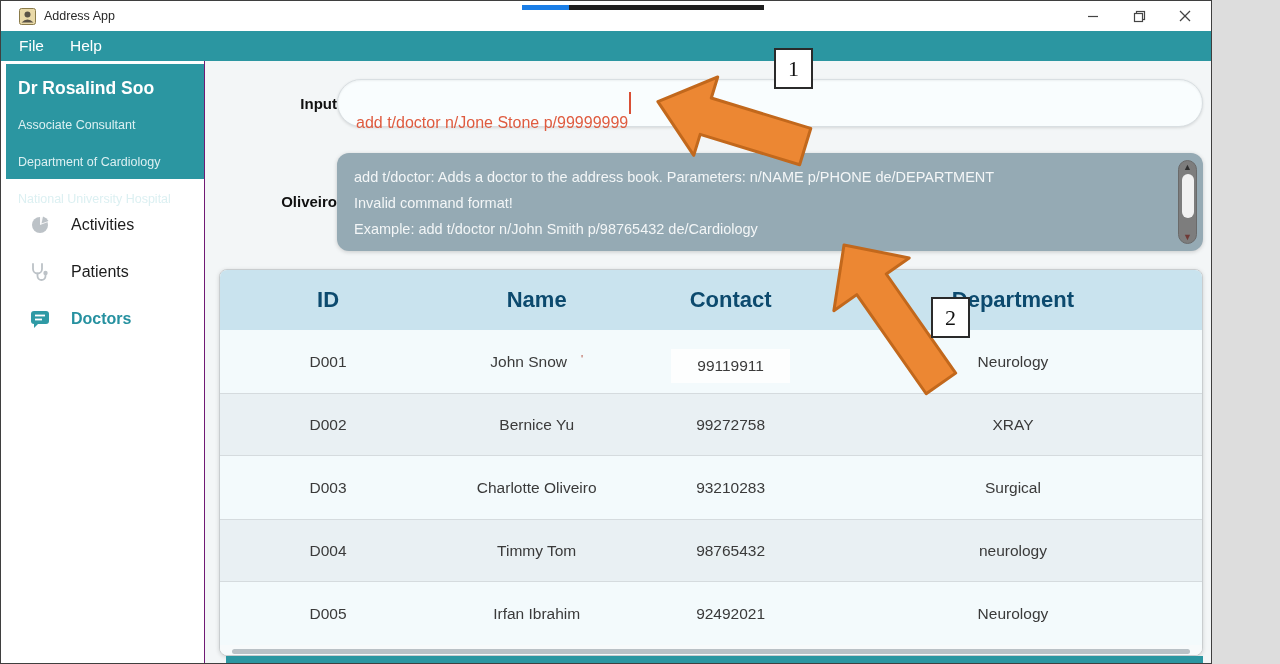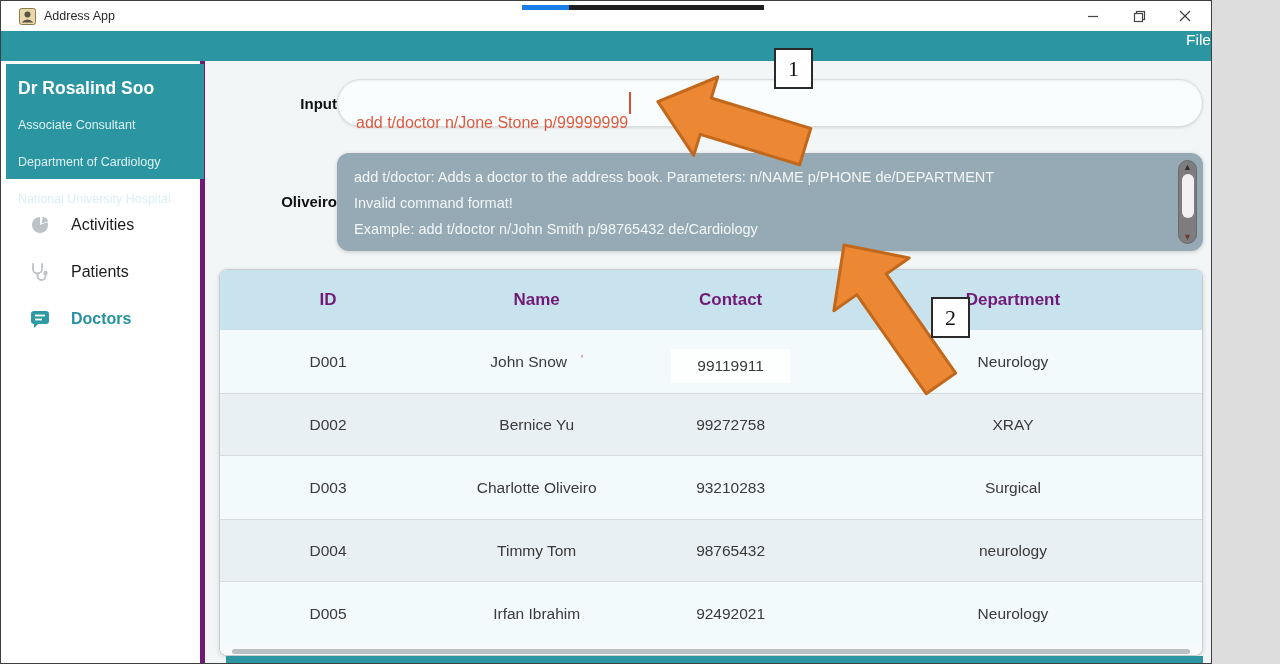--- a/index.html
+++ b/index.html
@@ -23,30 +23,30 @@
     color:#444; font-size:14px; cursor:default; }
   .win-btn svg{ display:block; }
 
   
   .progress-artifact{ position:absolute; top:4px; left:521px; width:242px; height:5px; display:flex; z-index:40;}
   .progress-artifact .seg-blue{ width:47px; height:100%; background:#1b7fe8; }
   .progress-artifact .seg-black{ flex:1; height:100%; background:#1f1f1f; }
 
   
   .menubar{
-    height:30px; background:#2b96a1; display:flex; align-items:flex-end;
-    padding-left:18px; gap:26px;flex-direction:column;
+    height:30px; background:#2b96a1; display:flex; align-items:center;
+    padding-left:18px; gap:26px;
   }
   .menu-item{ color:#ffffff; font-size:15.5px; cursor:default; }
 
   
   .app-body{ display:flex; height:604px; }
 
   
-  .sidebar{ width:204px; background:#ffffff; border-right:5px solid #701a75; flex-shrink:0; }
+  .sidebar{ width:204px; background:#ffffff; border-right:1px solid #701a75; flex-shrink:0; }
   .profile-card{
     margin:3px 0 0 5px; width:198px; height:115px; background:#2b96a1;
     color:#fff; padding:14px 12px 0 12px;
   }
   .profile-name{ font-size:17.5px; font-weight:bold; color:#ffffff; margin-bottom:12px; }
   .profile-line{ font-size:12.5px; color:#dcf0f2; line-height:21px;margin-top:16px; }
 
   .nav{ list-style:none; margin-top:22px; }
   .nav-item{ height:47px; display:flex; align-items:center; padding-left:28px; cursor:pointer; }
   .nav-icon{ width:22px; height:22px; margin-right:20px; display:flex; align-items:center; justify-content:center; }
@@ -87,21 +87,21 @@
 
   
   .table-card{
     margin:18px 0 0 -6px; margin-left:-6px; height:387px; background:#ffffff;
     border:1px solid #c9cdcf; border-radius:8px; overflow:hidden;
     box-shadow:0 1px 4px rgba(0,0,0,0.15);
     margin-left:-6px;
   }
   .tgrid{ display:grid; grid-template-columns:22% 20.5% 19% 38.5%; align-items:center; }
   .thead{ height:60px; background:#c9e3ee; }
-  .th{ text-align:center; font-size:17px; font-weight:bold; color:#701a75; }
+  .th{ text-align:center; font-size:22px; font-weight:bold; color:#0c4a6e; }
   .trow{ height:63px; }
   .trow.odd{ background:#f3fafc; }
   .trow.even{ background:#e9f0f3; border-top:1px solid #d5dbde; border-bottom:1px solid #d5dbde; }
   .td{ text-align:center; font-size:15.5px; color:#3a3a3a; }
   .td .cell-highlight{ background:#fdfefe; display:inline-block; padding:8px 26px; transform:translateY(4px); }
   .row-mark{ font-size:11px; color:#b04a3a; vertical-align:top; margin-left:14px; }
 
   .h-scrollbar{ height:12px; display:flex; align-items:center; padding:0 12px; background:#f7fafb; }
   .h-thumb{ height:5px; width:100%; background:#b9c1c6; border-radius:3px; }
 

